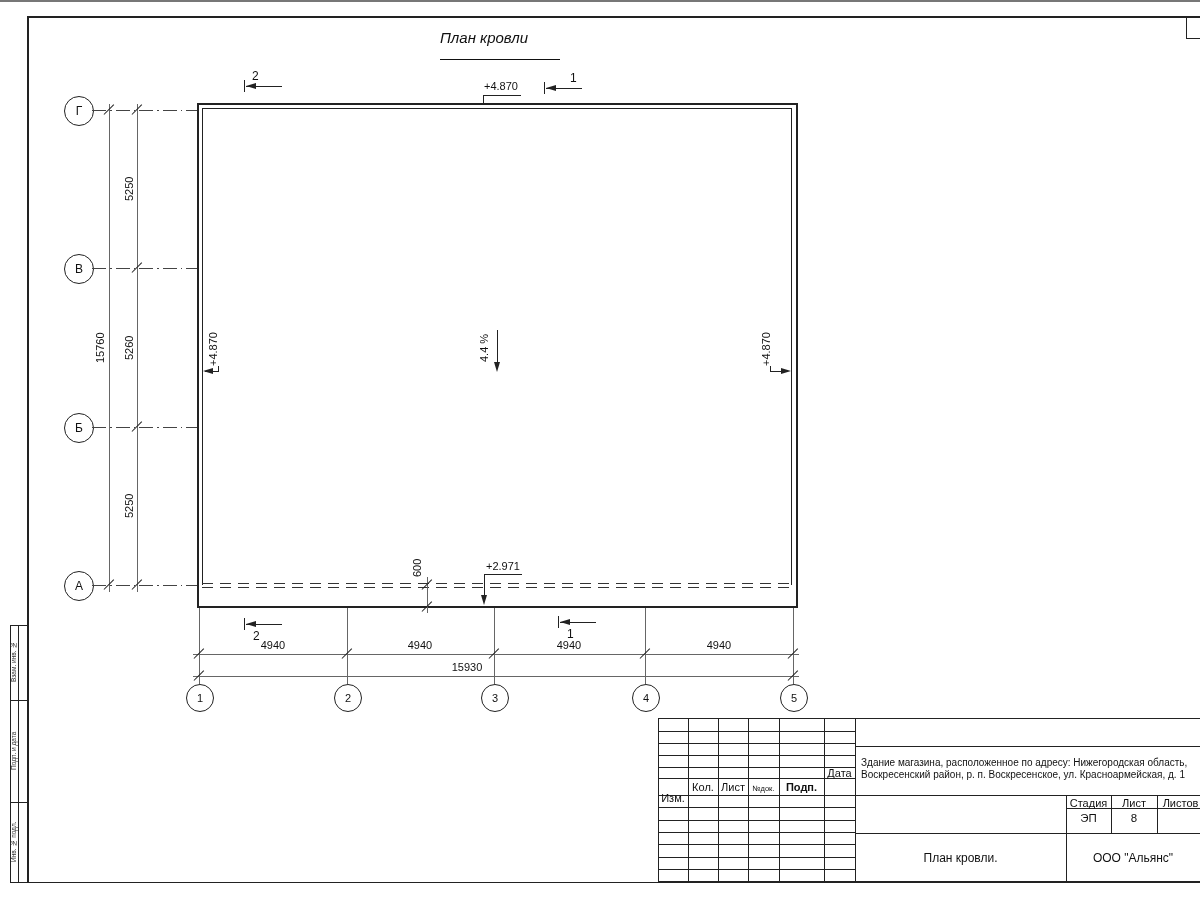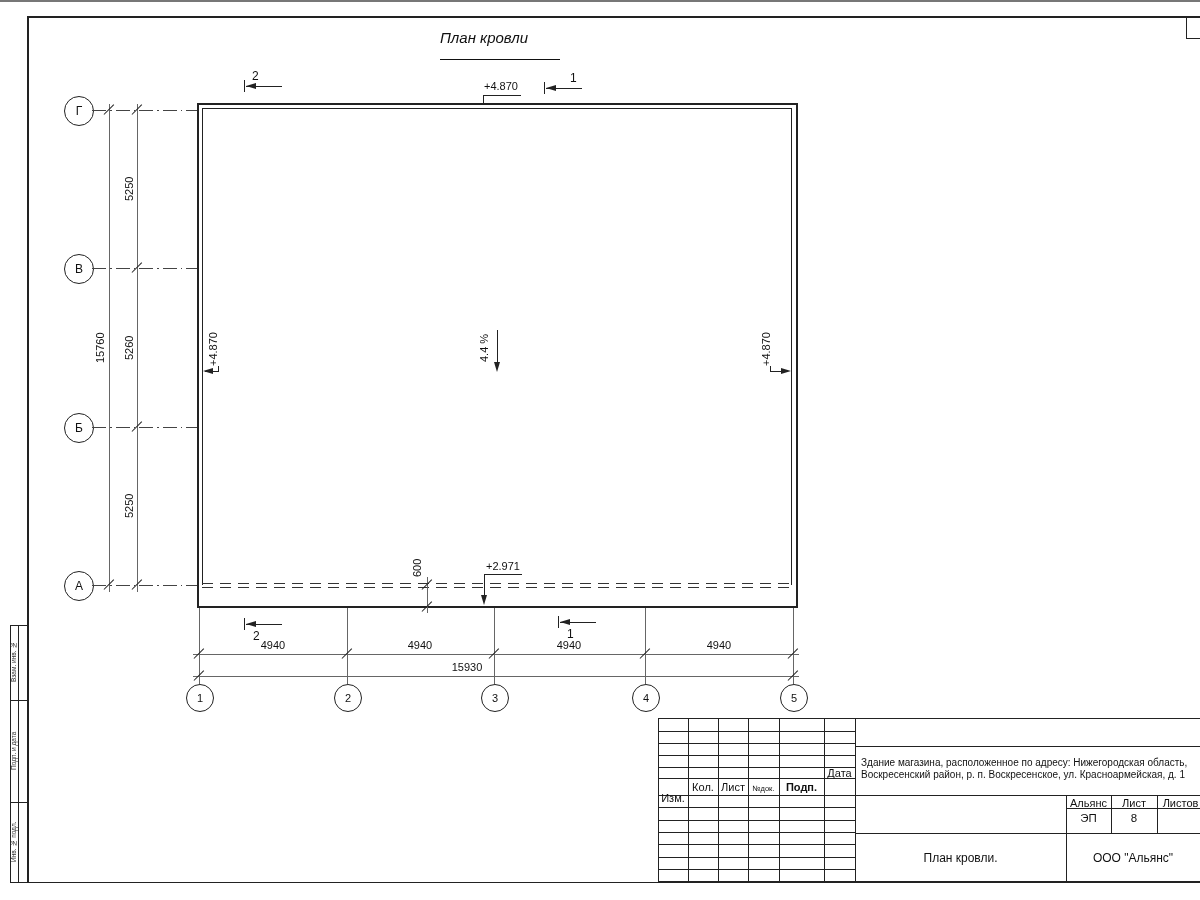--- a/index.html
+++ b/index.html
@@ -212,21 +212,21 @@
   <div class="ctxt tb" style="left:718px;top:781px;width:30px;">Лист</div>
   <div class="ctxt" style="left:748px;top:784px;width:31px;font-size:7.5px;">№док.</div>
   <div class="ctxt tb" style="left:779px;top:781px;width:45px;font-weight:bold;">Подп.</div>
   <div class="ctxt tb" style="left:824px;top:767px;width:31px;">Дата</div>
 
   <div style="position:absolute;left:861px;top:757px;width:400px;font-size:10px;line-height:12px;">
     <div style="white-space:nowrap;">Здание магазина, расположенное по адресу: Нижегородская область,</div>
     <div style="white-space:nowrap;">Воскресенский район, р. п. Воскресенское, ул. Красноармейская, д. 1</div>
   </div>
 
-  <div class="ctxt tb" style="left:1066px;top:797px;width:45px;">Альянс</div>
+  <div class="ctxt tb" style="left:1066px;top:797px;width:45px;">Стадия</div>
   <div class="ctxt tb" style="left:1111px;top:797px;width:46px;">Лист</div>
   <div class="ctxt tb" style="left:1157px;top:797px;width:47px;">Листов</div>
   <div class="ctxt tb" style="left:1066px;top:812px;width:45px;font-size:11.5px;">ЭП</div>
   <div class="ctxt tb" style="left:1111px;top:812px;width:46px;font-size:11.5px;">8</div>
 
   <div class="ctxt" style="left:855px;top:851px;width:211px;font-size:12px;">План кровли.</div>
   <div class="ctxt" style="left:1066px;top:851px;width:134px;font-size:12px;">ООО "Альянс"</div>
 
 </div>
 

